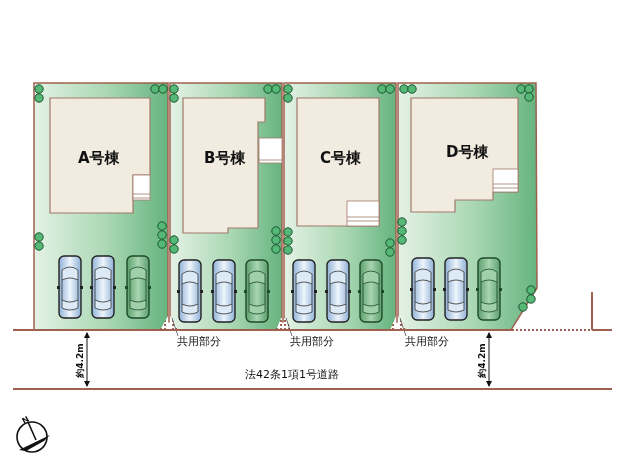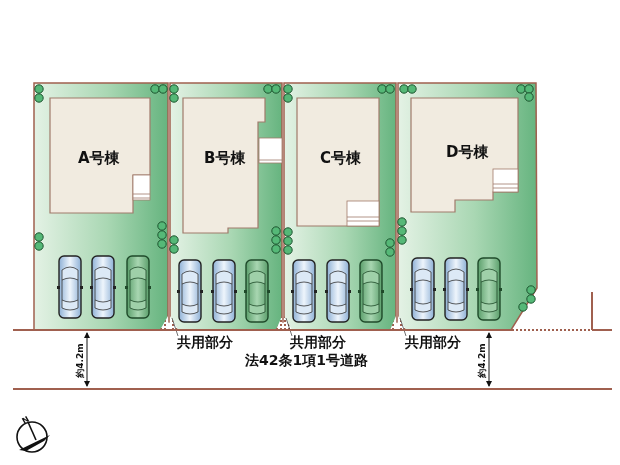--- a/index.html
+++ b/index.html
@@ -1,20 +1,20 @@
 <!DOCTYPE html>
 <html><head>
 <meta charset="utf-8">
 <style>
   html, body { margin: 0; padding: 0; background: #ffffff; }
   body { width: 620px; height: 465px; position: relative; overflow: hidden;
          font-family: "DejaVu Sans", sans-serif; }
   .abs { position: absolute; }
   svg text { font-family: "DejaVu Sans", sans-serif; }
-  .lbl { position: absolute; font-size: 14px; color: #111; white-space: nowrap; font-weight: bold; }
+  .lbl { position: absolute; font-size: 11px; color: #111; white-space: nowrap; font-weight: normal; }
   .bldg-label { font-size: 15px; font-weight: bold; fill: #111; }
   .dim-label { position: absolute; font-size: 9px; color: #111; font-weight: bold;
                transform: rotate(-90deg); transform-origin: center; white-space: nowrap; }
 </style>
 </head>
 <body>
 
 <svg class="abs" width="620" height="465" viewBox="0 0 620 465" style="left:0;top:0;">
   <defs>
     <linearGradient id="gLot" x1="0" y1="0" x2="1" y2="0">
@@ -196,16 +196,16 @@
     <path d="M19 450 L50 435 L53 432 L44 441 L26 451 Z" fill="#111"></path>
     <line x1="28" y1="422" x2="36" y2="440" stroke="#111" stroke-width="1.6"></line>
     <text x="22" y="423" font-size="8" font-weight="bold" fill="#111" transform="rotate(-30 25 420)">N</text>
   </g>
 </svg>
 
 <div class="lbl" style="left:177px;top:334px;">共用部分</div>
 <div class="lbl" style="left:290px;top:334px;">共用部分</div>
 <div class="lbl" style="left:405px;top:334px;">共用部分</div>
 
-<div class="lbl" style="left:245px;top:352px;">法42条1項1号道路</div>
+<div class="lbl" style="left:245px;top:367px;">法42条1項1号道路</div>
 
 <div class="dim-label" style="left:60px;top:354px;width:40px;text-align:center;">約4.2m</div>
 <div class="dim-label" style="left:462px;top:354px;width:40px;text-align:center;">約4.2m</div>
 
 </body></html>

